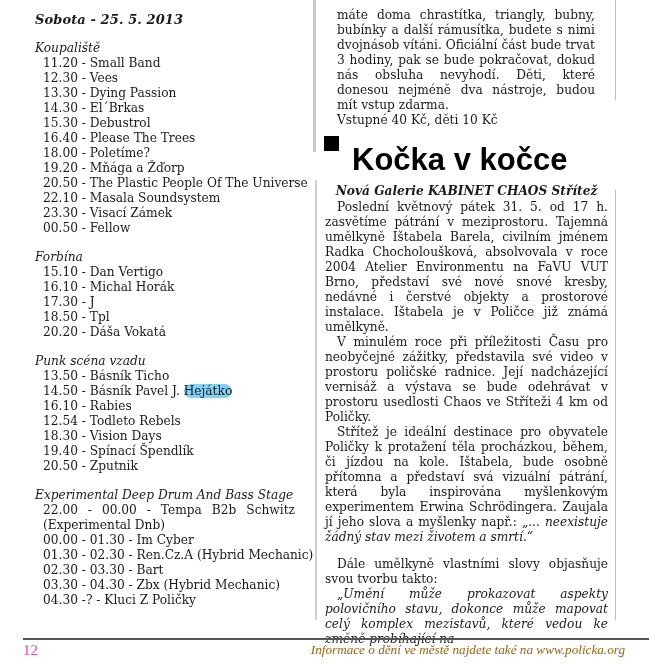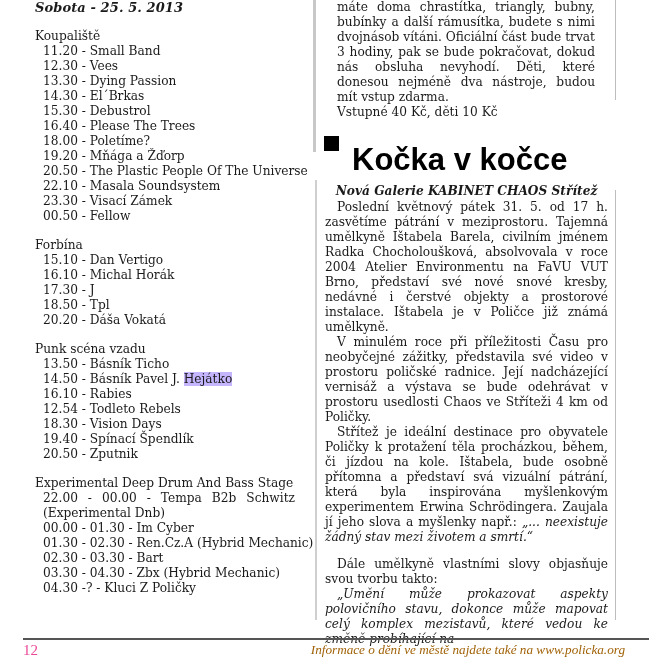--- a/index.html
+++ b/index.html
@@ -2,42 +2,42 @@
 <html><head>
   <meta charset="utf-8">
   <style>
     html, body { margin: 0; padding: 0; }
     body {
       width: 649px; height: 665px; background: #ffffff;
       position: relative; overflow: hidden;
       font-family: "DejaVu Serif", serif; color: #1a1a1a;
     }
     .leftcol {
-      position: absolute; left: 35px; top: 0; width: 260px;
+      position: absolute; left: 35px; top: 12px; width: 260px;
       font-size: 12.2px; line-height: 15px;
     }
     .daytitle {
       font-weight: bold; font-style: italic; font-size: 13px;
       margin: 0 0 14px 0; letter-spacing: 0.1px;
     }
     .stage { margin-bottom: 14px; }
-    .stage-name { font-size: 12.2px; }
+    .stage-name { font-style: italic; font-size: 12.2px; }
     .act { padding-left: 8px; white-space: nowrap; }
     .act.wrap { white-space: normal; text-align: justify; padding-left: 8px; }
-    .hl { background: #c4b5fd; }
+    .hl { background: #7dd3fc; border-radius: 7px; }
     .vrule-left {
       position: absolute; left: 313px; top: 0; width: 3px; height: 152px;
       background: #c8c8c8;
     }
     .vrule-left2 {
       position: absolute; left: 315px; top: 180px; width: 2px; height: 440px;
       background: #cfcfcf;
     }
     .rightbox-top {
-      position: absolute; left: 337px; top: 0; width: 258px;
+      position: absolute; left: 337px; top: 8px; width: 258px;
       font-size: 12.2px; line-height: 15px; text-align: justify;
     }
     .vrule-right {
       position: absolute; left: 615px; width: 1px; background: #bdbdbd;
     }
     .headline {
       position: absolute; left: 324px; top: 142px;
       font-family: "Liberation Sans", sans-serif; font-weight: bold;
       font-size: 31px; line-height: 36px; color: #000;
       display: flex; align-items: flex-start;

